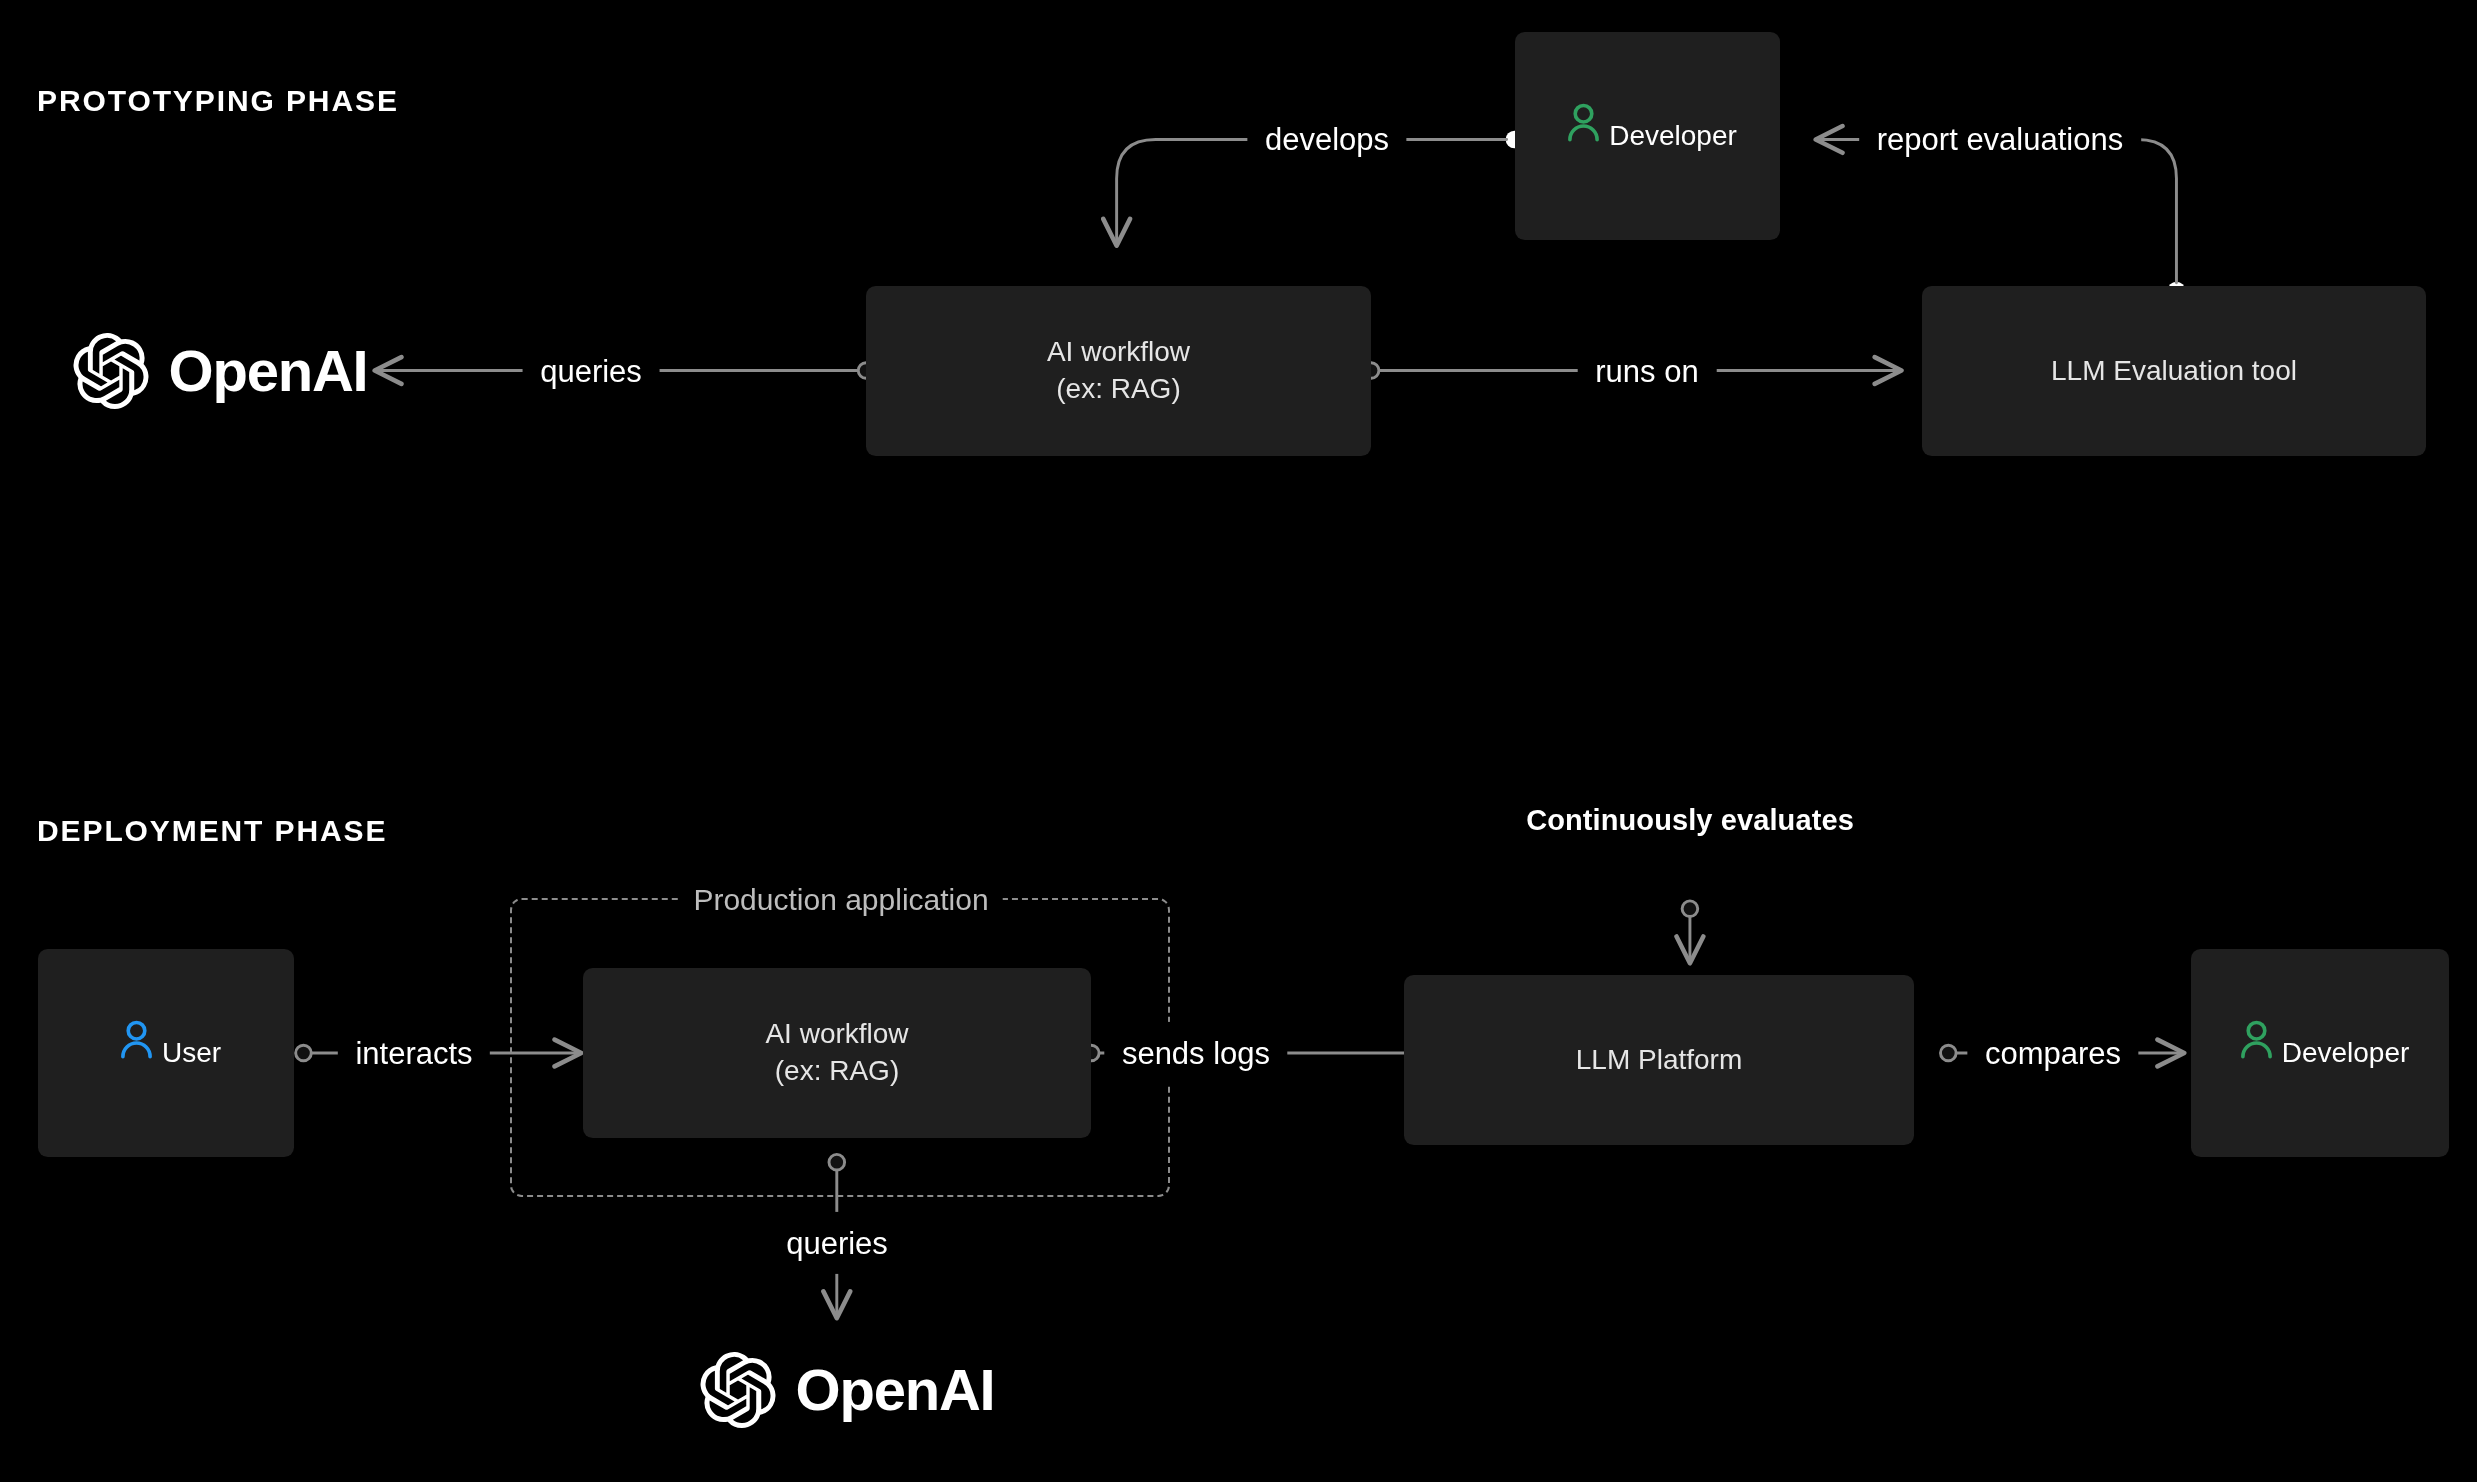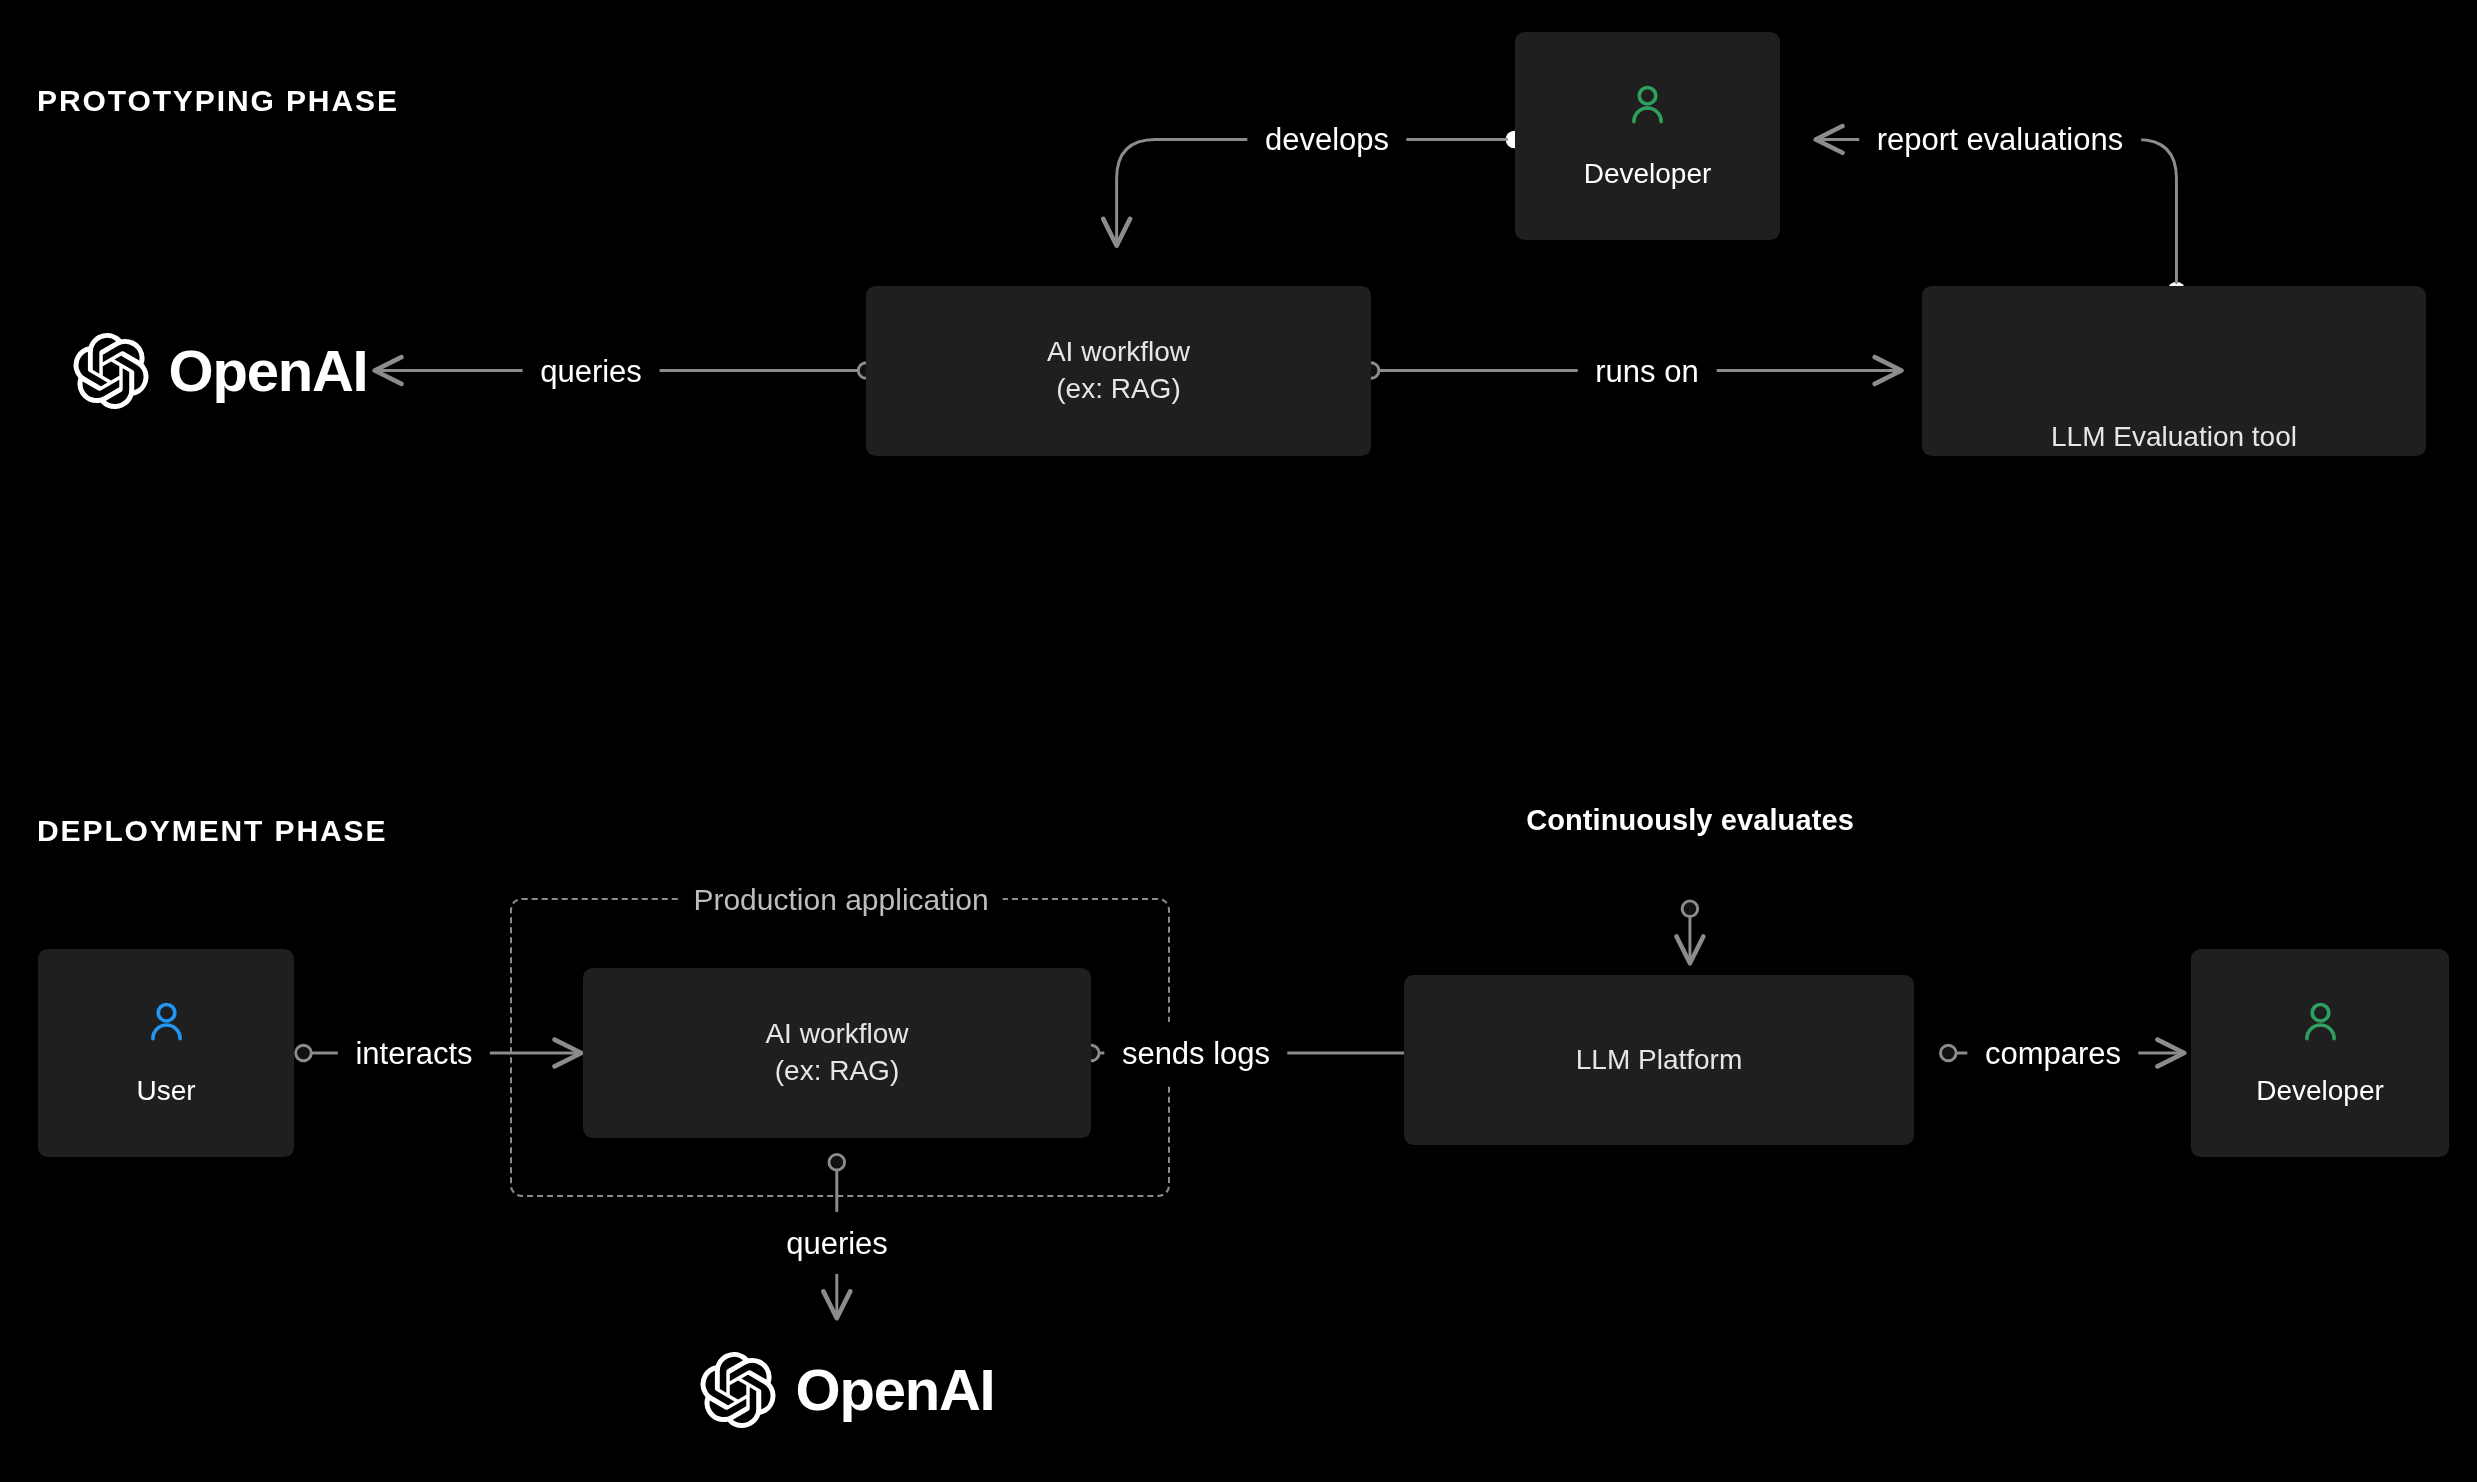--- a/index.html
+++ b/index.html
@@ -39,21 +39,21 @@
     white-space: nowrap;
     line-height: 1;
   }
 
   
   .node {
     position: absolute;
     background: #1f1f1f;
     border-radius: 9.8px;
     display: flex;
-    flex-direction: column;
+    flex-direction: row;
     align-items: center;
     justify-content: center;
     box-sizing: border-box;
   }
   .node-label {
     font-size: 28px;
     color: #e6e6e6;
     text-align: center;
     line-height: 1.32;
     white-space: pre-line;
@@ -193,21 +193,21 @@
   </div>
 
   <div class="node actor" style="left:1515px; top:32px; width:265px; height:208px;">
     <svg class="actor-icon" width="51" height="51" viewBox="0 0 24 24">
       <circle cx="12" cy="7.4" r="3.9" fill="none" stroke="#2fa15f" stroke-width="1.7"></circle>
       <path d="M5.6 19.6 a6.4 6.4 0 0 1 12.8 0" fill="none" stroke="#2fa15f" stroke-width="1.7" stroke-linecap="round"></path>
     </svg>
     <div class="node-label">Developer</div>
   </div>
 
-  <div class="node" style="left:1922px; top:286px; width:504px; height:170px;justify-content:flex-end;">
+  <div class="node" style="left:1922px; top:286px; width:504px; height:170px;">
     <div class="node-label">LLM Evaluation tool</div>
   </div>
 
   <div class="edge-label" style="left:591px; top:371px;">queries</div>
 
   <div class="edge-label" style="left:1647px; top:371px;">runs on</div>
 
   <div class="edge-label" style="left:1327px; top:139px;">develops</div>
 
   <div class="edge-label" style="left:2000px; top:139px;">report evaluations</div>

